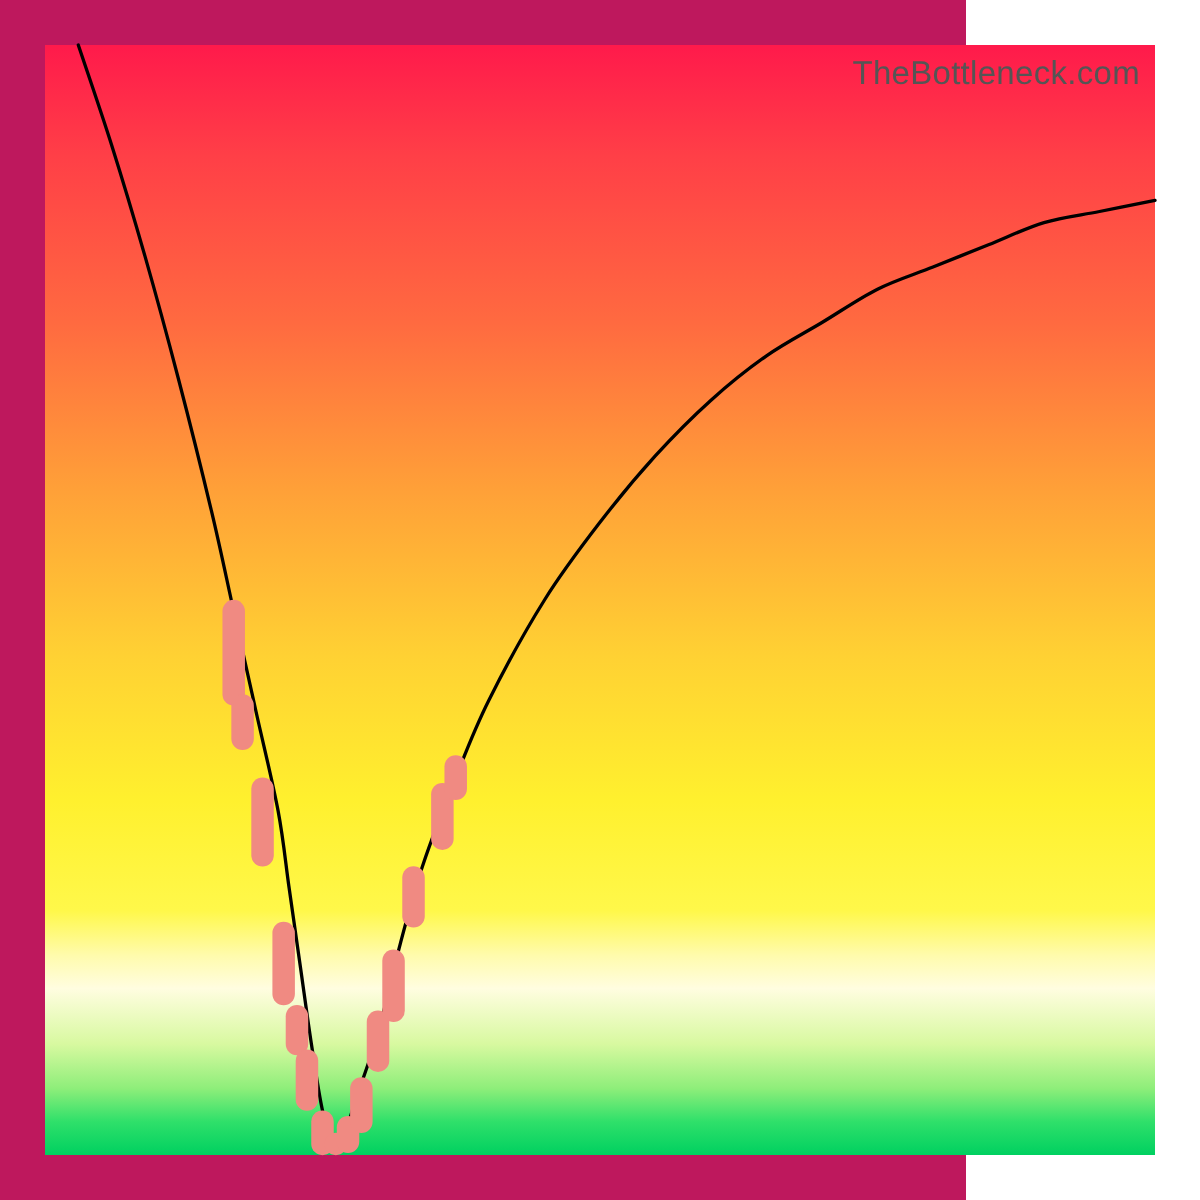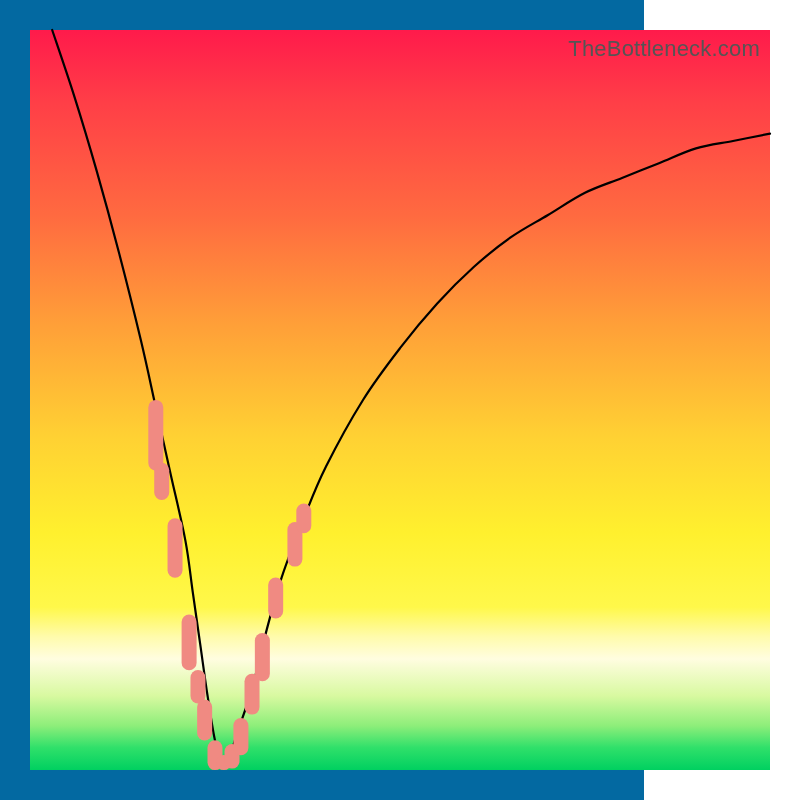--- a/index.html
+++ b/index.html
@@ -7,21 +7,21 @@
     padding: 0;
     width: 800px;
     height: 800px;
     overflow: hidden;
     font-family: Arial, Helvetica, sans-serif;
   }
   .canvas {
     position: relative;
     width: 644px;
     height: 800px;
-    background: #0369a1;
+    background: #be185d;
   }
   .plot-area {
     position: absolute;
     left: 30px;
     top: 30px;
     width: 740px;
     height: 740px;
     background: linear-gradient(
       to bottom,
       #ff1a4b 0%,

